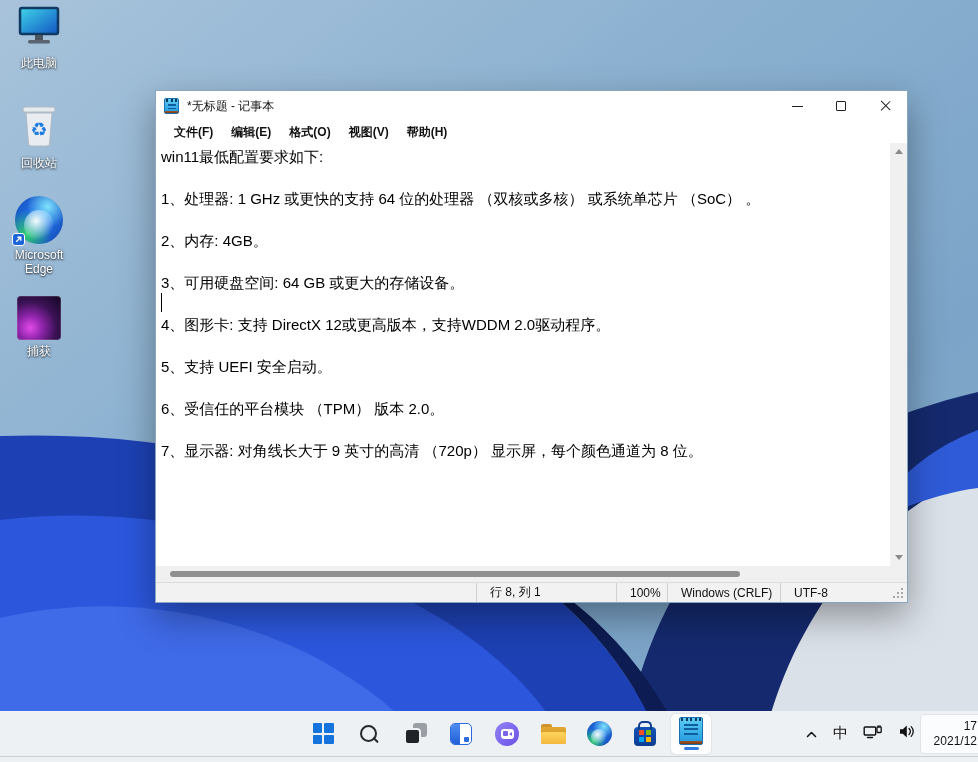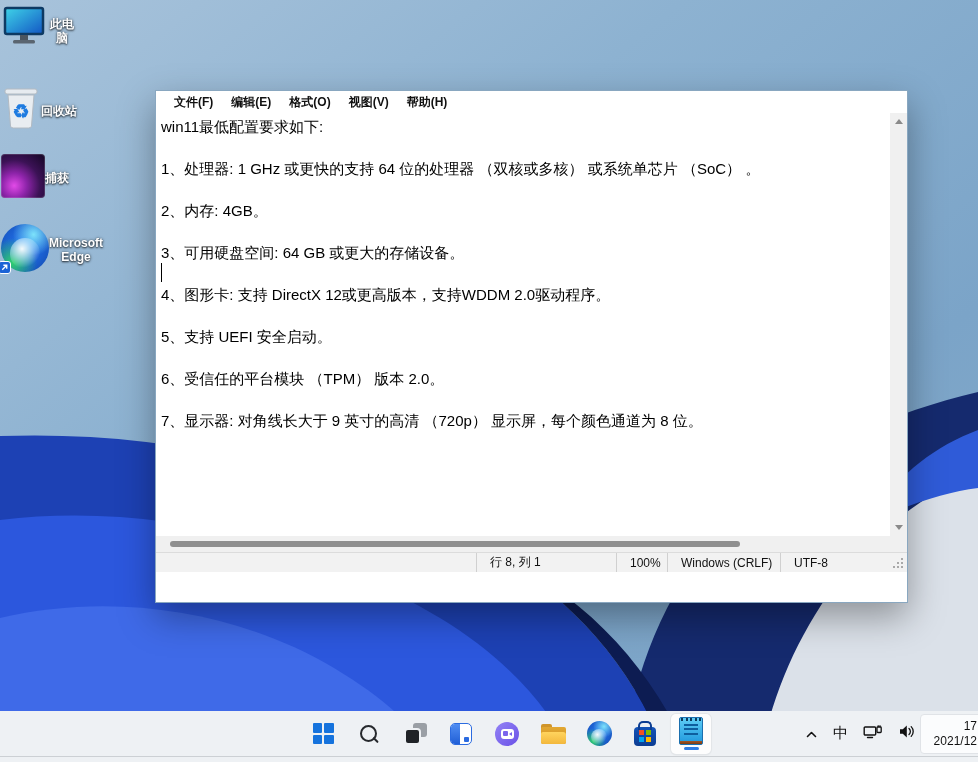--- a/index.html
+++ b/index.html
@@ -9,21 +9,21 @@
     font-family: "Liberation Sans", sans-serif;
     background: #8db2d1;
   }
 
   
   .wallpaper { position: absolute; inset: 0; }
   .wallpaper svg { display: block; width: 100%; height: 100%; }
 
   
   .desktop-icons { position: absolute; left: 0; top: 0; width: 78px; display: flex; flex-direction: column; align-items: center; }
-  .dicon { width: 76px; display: flex; flex-direction: row; align-items: center; cursor: default; font-weight: bold; }
+  .dicon { width: 76px; display: flex; flex-direction: column; align-items: center; cursor: default; }
   .dicon .lbl {
     margin-top: 4px; font-size: 12px; color: #fff; text-align: center; line-height: 14px;
     text-shadow: 0 1px 2px rgba(0,0,0,.75), 0 0 3px rgba(0,0,0,.5);
   }
   .d1 { margin-top: 6px; } .d2 { margin-top: 32px; } .d3 { margin-top: 26px; } .d4 { margin-top: 20px; }
 
   .capture-thumb {
     width: 44px; height: 44px; border-radius: 4px;
     background:
       radial-gradient(circle at 30% 72%, #e24ae8 0%, #8e24aa 28%, #3c1256 58%, #120622 100%);
@@ -206,41 +206,61 @@
     <span>
       <svg width="40" height="46" viewBox="0 0 40 46">
         <rect x="4" y="5" width="32" height="5" rx="2" fill="#e6ebf0" stroke="#b2bac2" stroke-width="1"></rect>
         <path d="M7 11 L33 11 L30.5 42 Q30.3 44 27.5 44 L12.5 44 Q9.7 44 9.5 42 Z" fill="#e9edf1" stroke="#b2bac2" stroke-width="1"></path>
         <text x="20" y="34" font-size="19" text-anchor="middle" fill="#1e7be0">♻</text>
       </svg>
     </span>
     <span class="lbl">回收站</span>
   </div>
 
-  <div class="dicon d4">
-    <span class="capture-thumb"></span>
-    <span class="lbl">捕获</span>
-  </div>
-
   <div class="dicon d3">
     <span style="position:relative; display:block;">
       <span class="edge-orb edge-desktop" style="display:block;"></span>
       <span class="shortcut-badge">
         <svg width="9" height="9" viewBox="0 0 12 12">
             <path d="M3 9 L9 3 M4.5 3 H9 V7.5" stroke="#fff" stroke-width="1.8" fill="none"></path>
           </svg>
       </span>
     </span>
     <span class="lbl">Microsoft Edge</span>
   </div>
 
+  <div class="dicon d4">
+    <span class="capture-thumb"></span>
+    <span class="lbl">捕获</span>
+  </div>
+
 </div>
 
 <div class="window">
 
+  <div class="titlebar">
+    <span class="np np-title">
+      <i class="teeth"></i>
+        <i class="rule"></i>
+        <i class="rule"></i>
+        <i class="base"></i>
+    </span>
+    <span class="title">*无标题 - 记事本</span>
+    <div class="controls">
+      <div class="ctl ctl-min">
+          <i></i>
+        </div>
+      <div class="ctl ctl-max">
+          <i></i>
+        </div>
+      <div class="ctl ctl-close">
+          <i></i>
+        </div>
+    </div>
+  </div>
 
   <div class="menubar">
     <span class="menu-item">文件(F)</span>
     <span class="menu-item">编辑(E)</span>
     <span class="menu-item">格式(O)</span>
     <span class="menu-item">视图(V)</span>
     <span class="menu-item">帮助(H)</span>
   </div>
 
   <div class="content">

